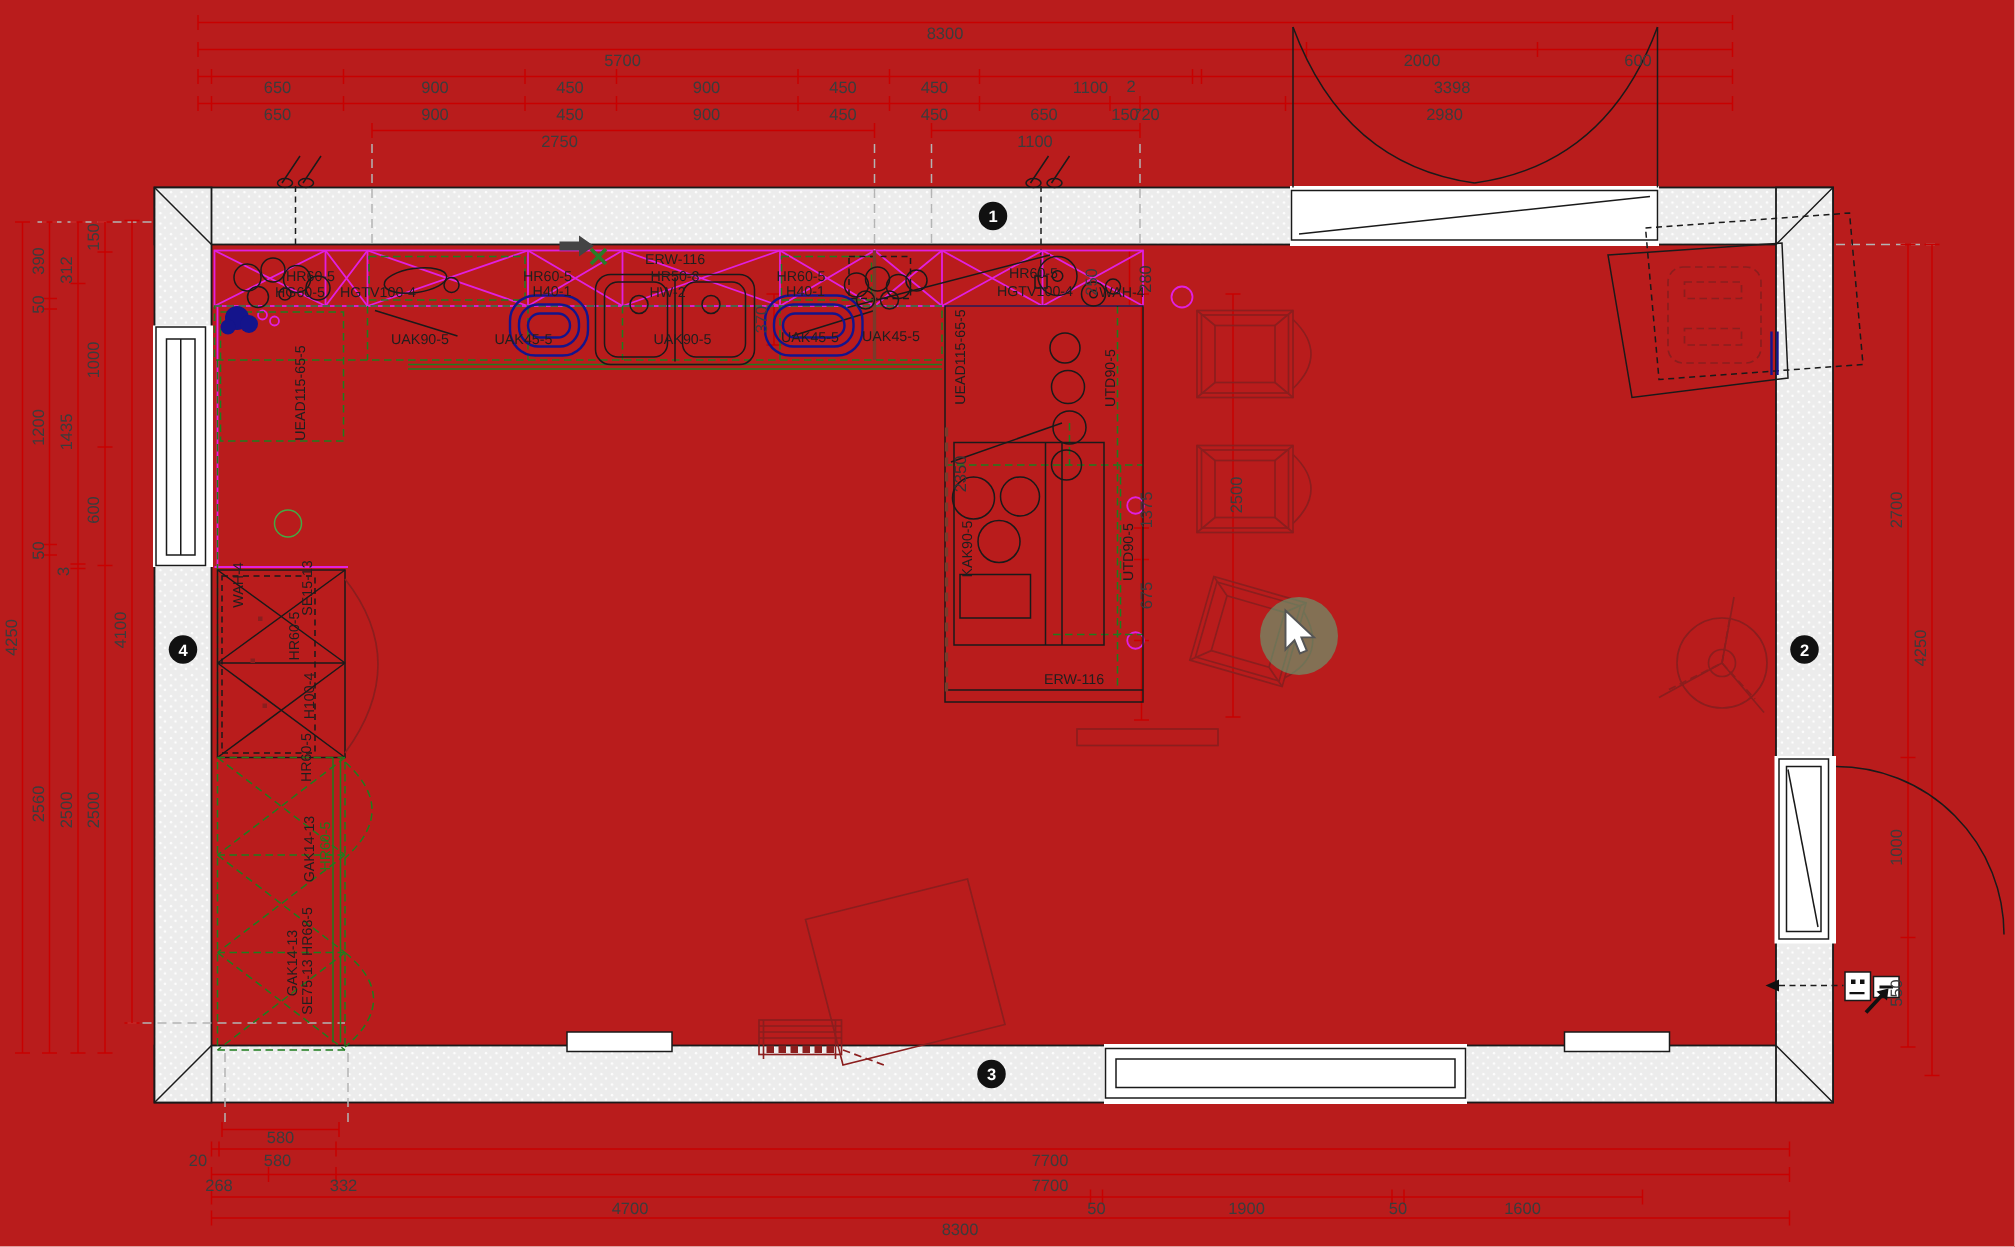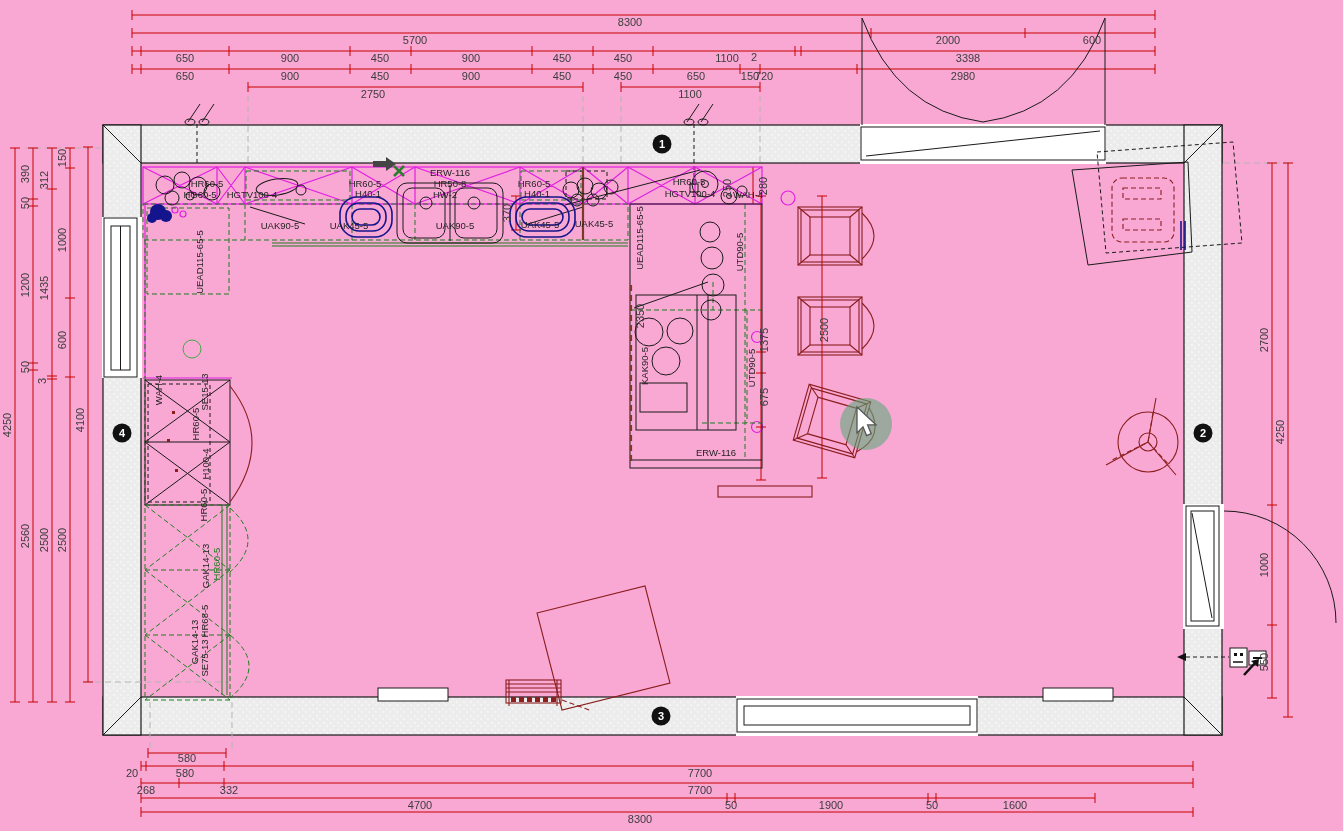--- a/index.html
+++ b/index.html
@@ -1,17 +1,17 @@
 <!DOCTYPE html>
 <html><head>
 <meta charset="utf-8">
 <style>
   html,body{margin:0;padding:0;background:#ffffff;}
   body{font-family:"Liberation Sans","DejaVu Sans",sans-serif;}
-  #stage{position:relative;width:1343px;height:831px;background:#f9a8d4;overflow:hidden;}
+  #stage{position:relative;width:1343px;height:831px;background:#b91c1c;overflow:hidden;}
   svg{display:block;}
   
   .dim{stroke:#c80000;stroke-width:1;fill:none;}
   .ext{stroke:#b4b4b4;stroke-width:1;fill:none;stroke-dasharray:6 4;}
   .blk{stroke:#1a1a1a;stroke-width:1;fill:none;}
   .blkd{stroke:#1a1a1a;stroke-width:1;fill:none;stroke-dasharray:4 3;}
   .mag{stroke:#e020e0;stroke-width:1.2;fill:none;}
   .grn{stroke:#1e7d1e;stroke-width:1;fill:none;}
   .grnd{stroke:#1e7d1e;stroke-width:1;fill:none;stroke-dasharray:5 3;}
   .navy{stroke:#14148c;stroke-width:1.6;fill:none;}

